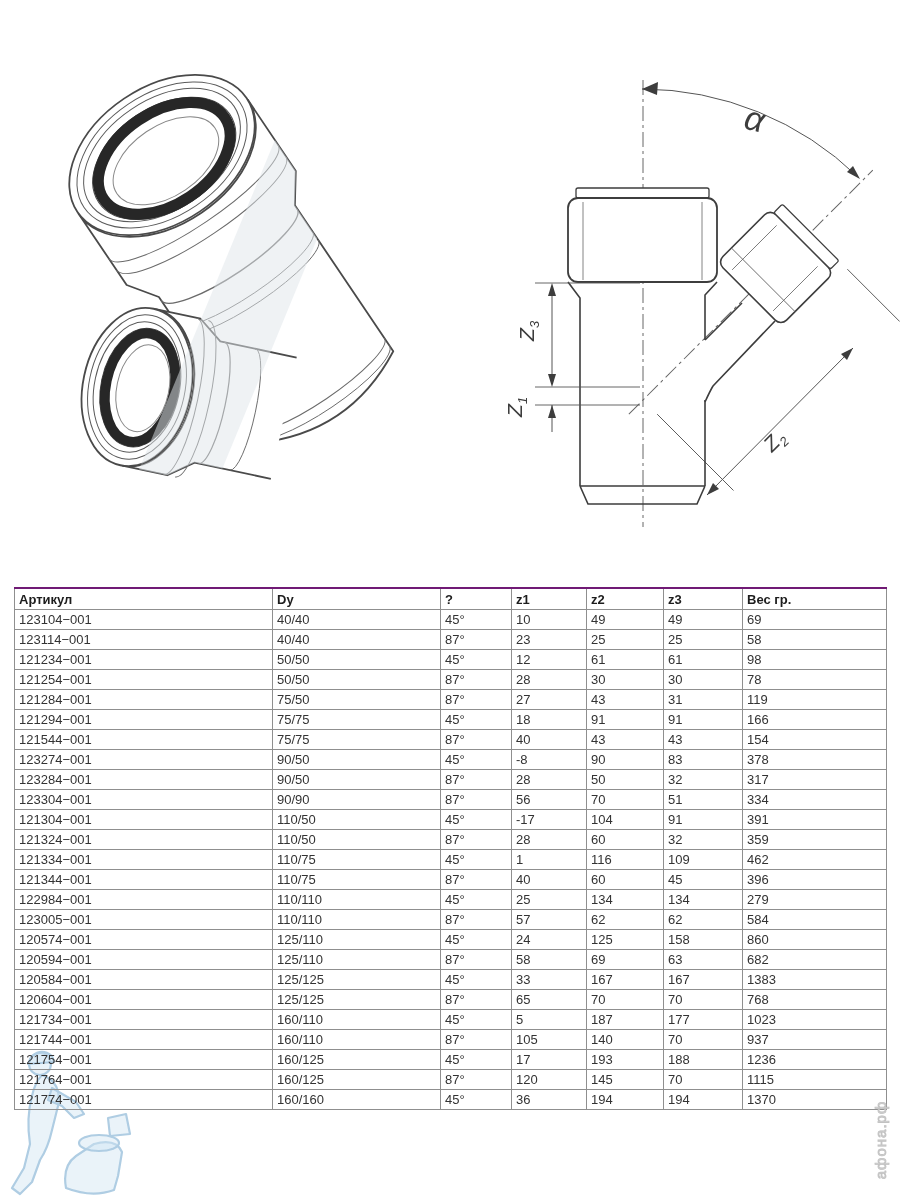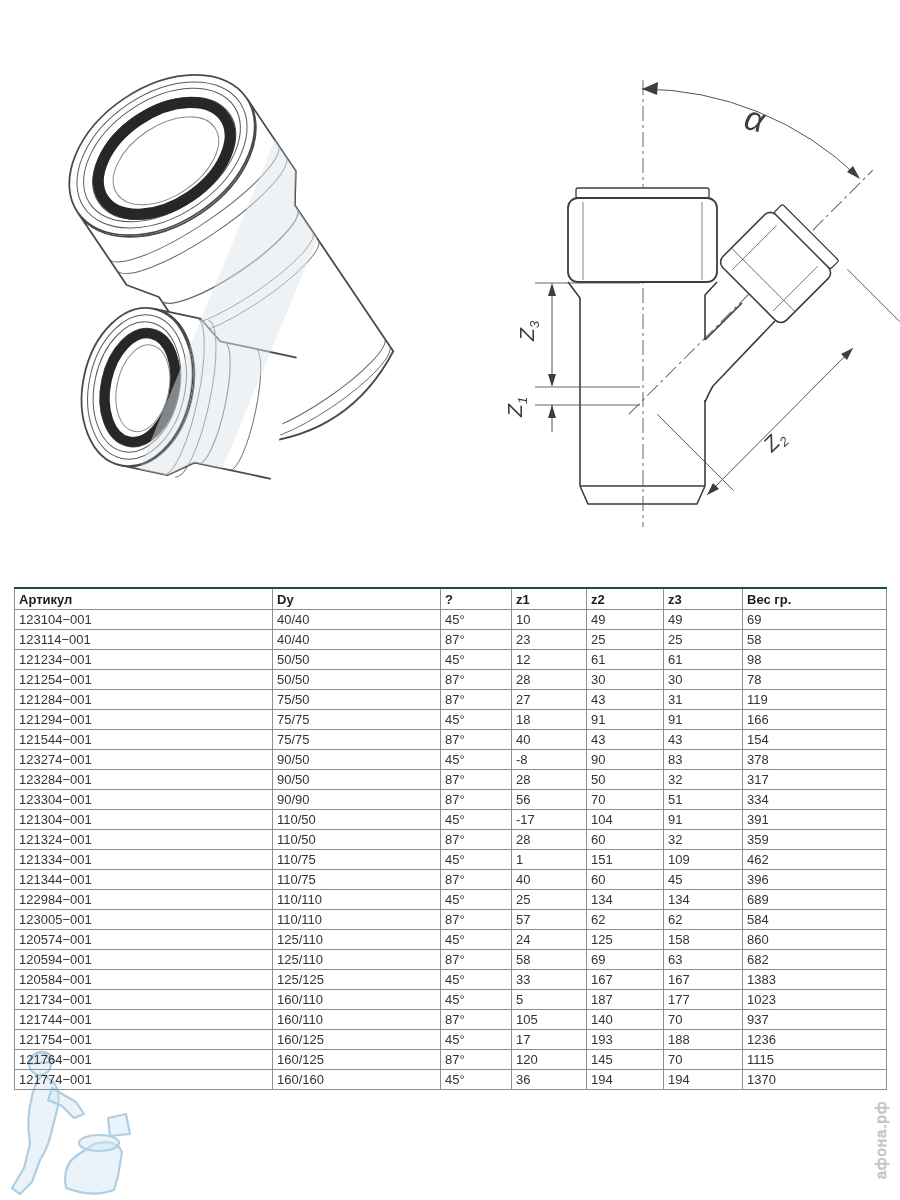--- a/index.html
+++ b/index.html
@@ -10,21 +10,21 @@
   #dschem{left:490px;top:55px;}
   #plumber{left:2px;top:1048px;opacity:.9;}
   .site-watermark{position:absolute;left:818px;top:1131px;width:125px;height:18px;
       transform:rotate(-90deg);transform-origin:center;
       font-size:15px;letter-spacing:1px;color:#d0d0d0;
       -webkit-text-stroke:0.8px #c2c2c2;text-align:center;user-select:none;}
   table.spec{position:absolute;left:14px;top:587px;width:872px;border-collapse:collapse;
       table-layout:fixed;font-size:13px;color:#333;}
   table.spec th,table.spec td{border:1px solid #8f8f8f;height:19px;padding:0 2px 0 4px;
       text-align:left;white-space:nowrap;overflow:hidden;font-weight:normal;vertical-align:middle;}
-  table.spec thead th{font-weight:bold;color:#1d1d1d;border-top:2px solid #14532d;height:20px;}
+  table.spec thead th{font-weight:bold;color:#1d1d1d;border-top:2px solid #701a75;height:20px;}
   table.spec col.c1{width:258px}
   table.spec col.c2{width:168px}
   table.spec col.c3{width:71px}
   table.spec col.c4{width:75px}
   table.spec col.c5{width:77px}
   table.spec col.c6{width:79px}
   table.spec col.c7{width:144px}
   table.spec sub{font-size:9px;}
   .dimtext{font-style:italic;fill:#3d3d3d;font-family:"Liberation Sans",sans-serif;}
 </style>
@@ -276,41 +276,41 @@
           <td>28</td>
           <td>60</td>
           <td>32</td>
           <td>359</td>
         </tr>
         <tr>
           <td>121334−001</td>
           <td>110/75</td>
           <td>45°</td>
           <td>1</td>
-          <td>151</td>
+          <td>116</td>
           <td>109</td>
           <td>462</td>
         </tr>
         <tr>
           <td>121344−001</td>
           <td>110/75</td>
           <td>87°</td>
           <td>40</td>
           <td>60</td>
           <td>45</td>
           <td>396</td>
         </tr>
         <tr>
           <td>122984−001</td>
           <td>110/110</td>
           <td>45°</td>
           <td>25</td>
           <td>134</td>
           <td>134</td>
-          <td>689</td>
+          <td>279</td>
         </tr>
         <tr>
           <td>123005−001</td>
           <td>110/110</td>
           <td>87°</td>
           <td>57</td>
           <td>62</td>
           <td>62</td>
           <td>584</td>
         </tr>
@@ -335,20 +335,29 @@
         <tr>
           <td>120584−001</td>
           <td>125/125</td>
           <td>45°</td>
           <td>33</td>
           <td>167</td>
           <td>167</td>
           <td>1383</td>
         </tr>
         <tr>
+          <td>120604−001</td>
+          <td>125/125</td>
+          <td>87°</td>
+          <td>65</td>
+          <td>70</td>
+          <td>70</td>
+          <td>768</td>
+        </tr>
+        <tr>
           <td>121734−001</td>
           <td>160/110</td>
           <td>45°</td>
           <td>5</td>
           <td>187</td>
           <td>177</td>
           <td>1023</td>
         </tr>
         <tr>
           <td>121744−001</td>

